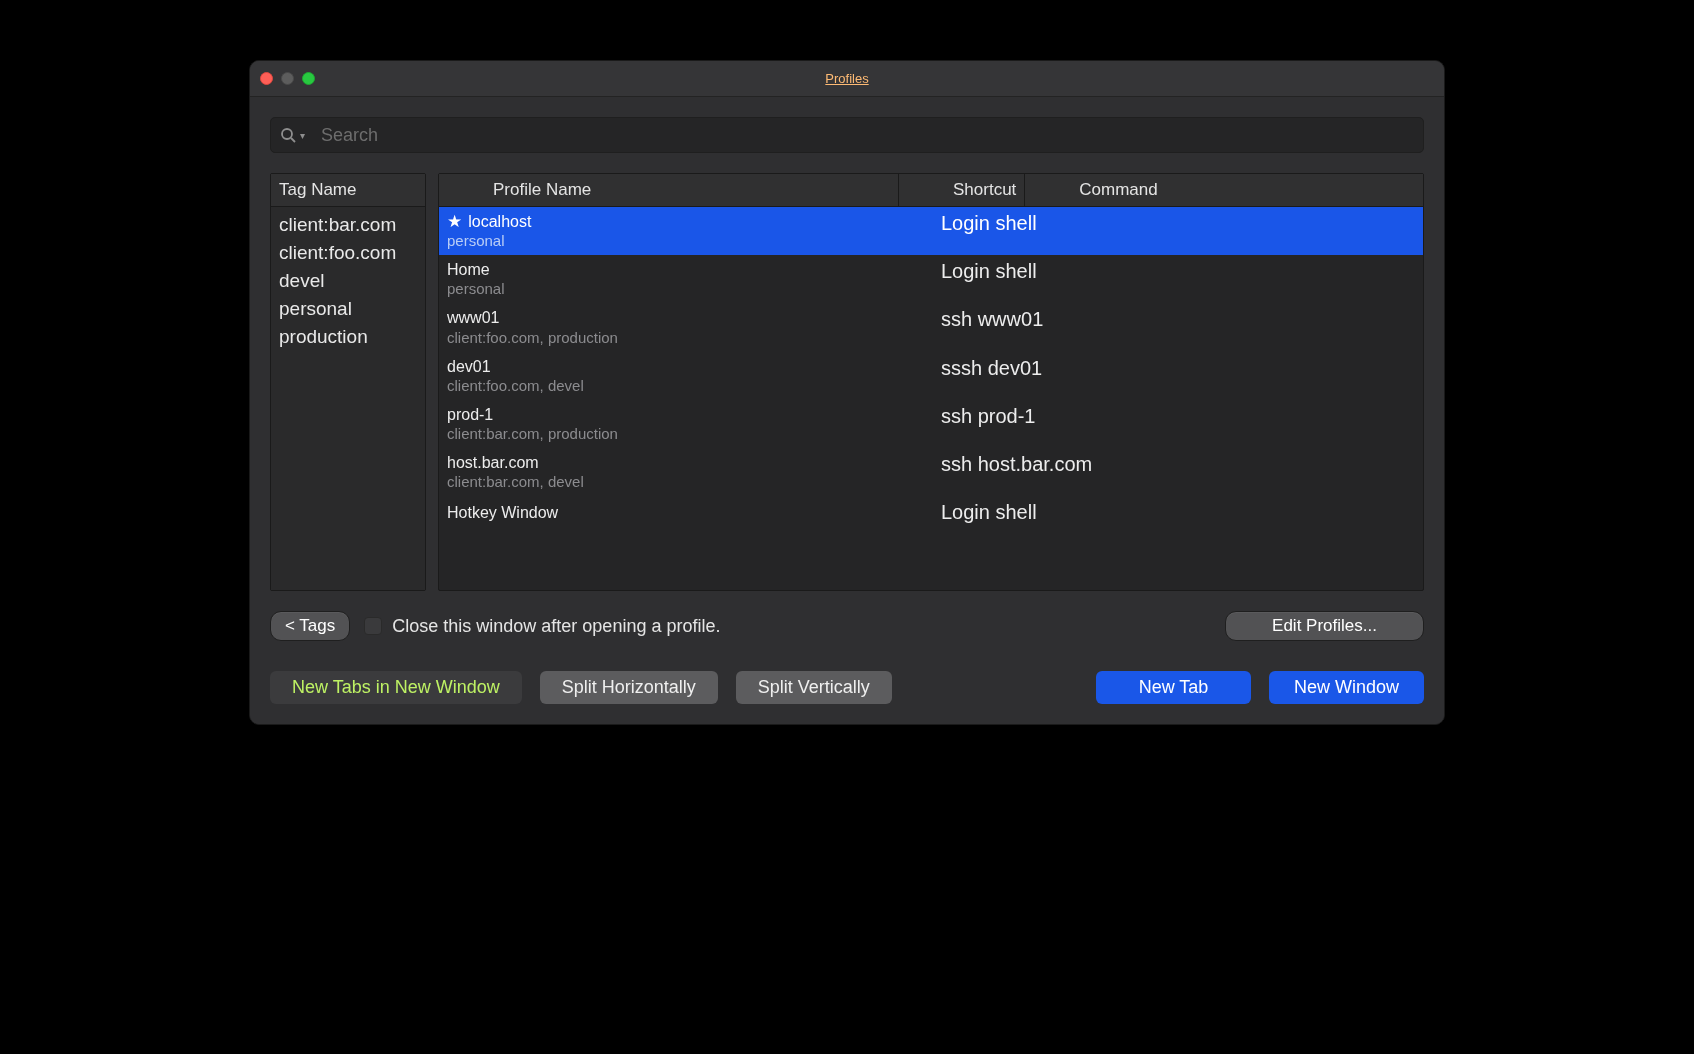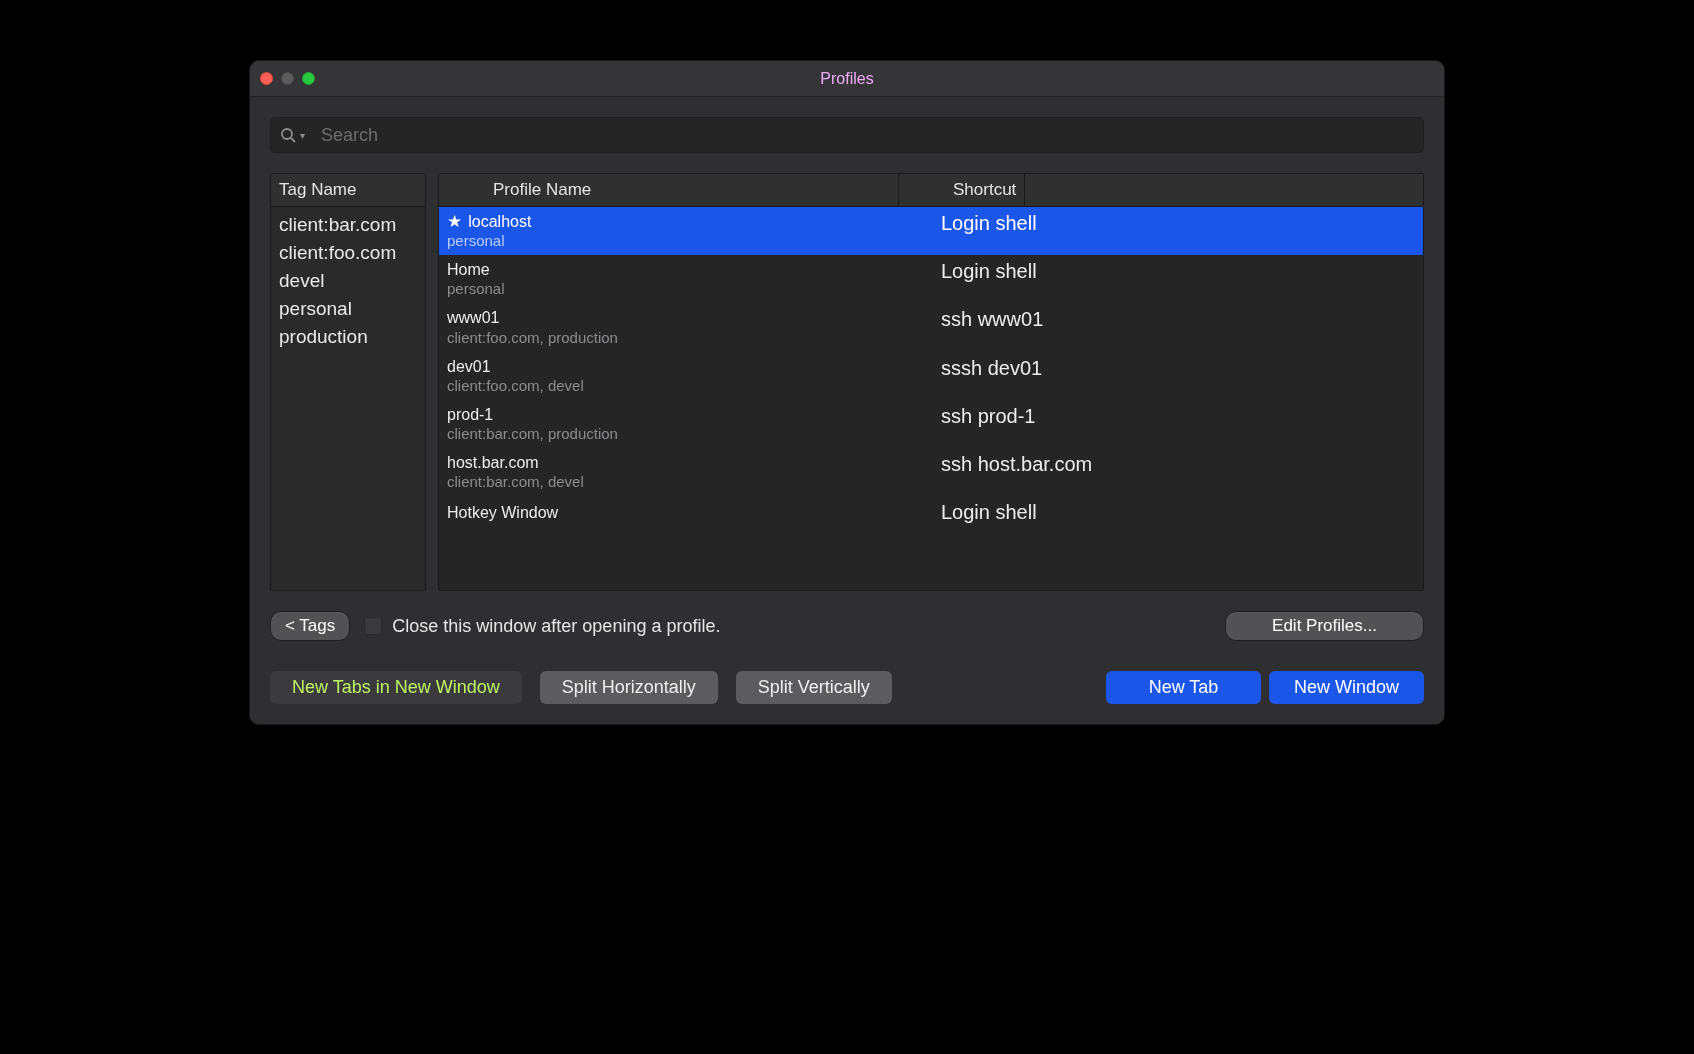--- a/index.html
+++ b/index.html
@@ -43,23 +43,24 @@
       height: 13px;
       border-radius: 50%;
     }
     .tl-close { background: #ff5f57; border: 0.5px solid #e1483f; }
     .tl-min { background: #5d5d5d; border: 0.5px solid #4a4a4a; }
     .tl-max { background: #28c840; border: 0.5px solid #1ea932; }
     .titlebar-title {
       position: absolute;
       left: 50%;
       transform: translateX(-50%);
-      color: #f0abfc;
-      font-size: 16px;
+      color: #fdba74;
+      font-size: 13px;
       font-weight: 400;
+      text-decoration: underline;
     }
     .content {
       padding: 20px;
       background: #2f2f31;
     }
     .search-wrap {
       position: relative;
       margin-bottom: 20px;
     }
     .search-icon {
@@ -233,21 +234,21 @@
     .big-btn.disabled {
       background: #3b3b3d;
       color: #bef264;
       cursor: default;
     }
     .big-btn.primary {
       background: #1a57e8;
       color: #fff;
     }
     .wide { min-width: 155px; }
-    .btns-right { margin-left: auto; display:flex; gap:8px;}
+    .btns-right { margin-left: auto; display:flex; gap:18px;}
   </style>
 </head>
 <body>
 
 <div class="window">
 
   <div class="titlebar">
     <div class="traffic-lights">
       <div class="traffic-light tl-close"></div>
       <div class="traffic-light tl-min"></div>
@@ -279,20 +280,21 @@
             <div class="tag-item">devel</div>
             <div class="tag-item">personal</div>
             <div class="tag-item">production</div>
           </div>
       </div>
 
       <div class="profiles-panel">
         <div class="profiles-header">
           <div class="col-header col-name">Profile Name</div>
           <div class="col-header col-shortcut">Shortcut</div>
+          <div class="col-header col-command">Command</div>
         </div>
         <div class="profiles-list" id="profiles-list">
             <div class="profile-row selected">
               <div class="cell cell-name">
                 <div class="name-line">
                   <span class="star-icon">★</span>
                   <span class="profile-name">localhost</span>
                 </div>
                 <span class="profile-tags">personal</span>
               </div>

